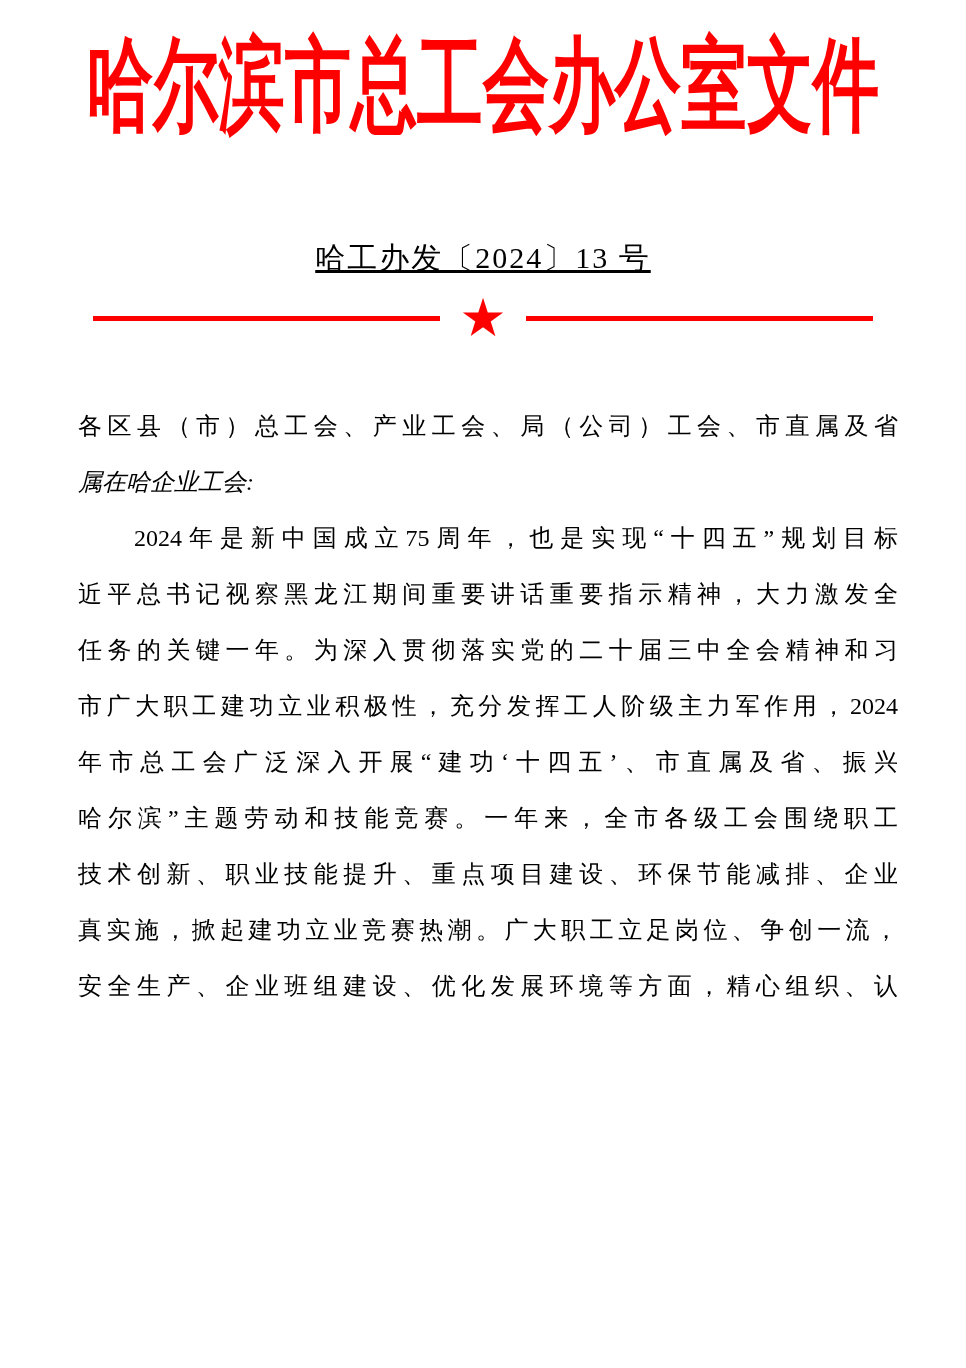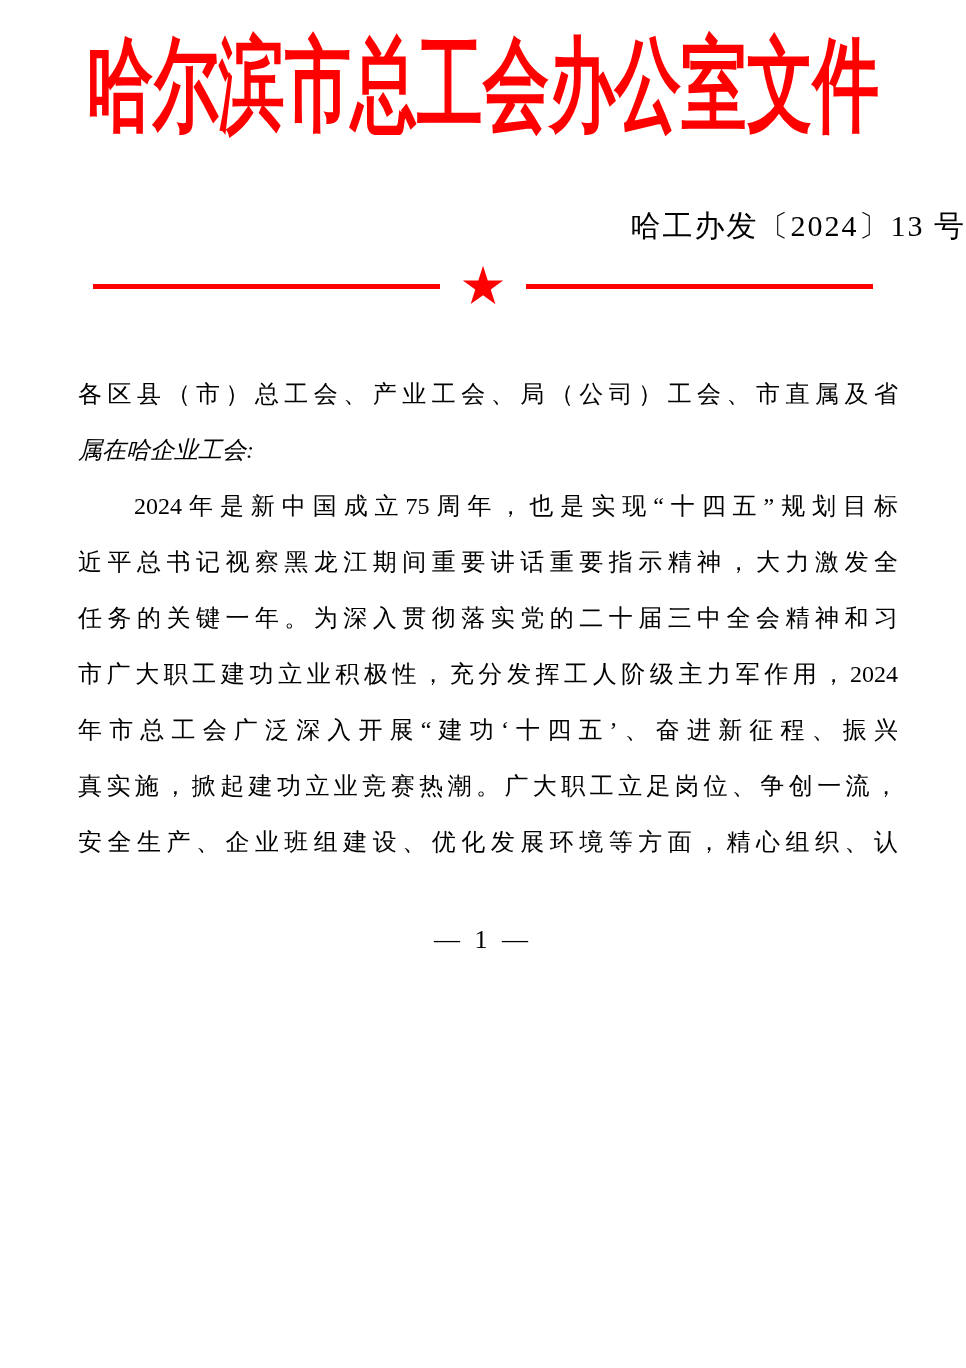--- a/index.html
+++ b/index.html
@@ -29,25 +29,26 @@
     font-size: 66px;
     font-weight: bold;
     line-height: 120px;
     color: var(--accent-red, #ff0000);
     transform: scale(1.0, 1.55);
     transform-origin: center center;
     letter-spacing: 0px;
   }
   
   .doc-number {
-    margin-top: 60px;
-    text-align: right;
+    margin-top: 92px;
+    text-align: center;
     font-size: 30px;
     line-height: 40px;
     letter-spacing: 2px;
+    text-decoration: underline;
   }
   
   .divider {
     margin-top: 18px;
     height: 44px;
     display: flex;
     align-items: center;
     justify-content: center;
     gap: 20px;
   }
@@ -114,20 +115,22 @@
   </div>
 
 
   <div class="body-text">
     <div class="line">各区县（市）总工会、产业工会、局（公司）工会、市直属及省</div>
     <div class="line align-left">属在哈企业工会:</div>
     <div class="line indent">2024年是新中国成立75周年，也是实现“十四五”规划目标</div>
     <div class="line">近平总书记视察黑龙江期间重要讲话重要指示精神，大力激发全</div>
     <div class="line">任务的关键一年。为深入贯彻落实党的二十届三中全会精神和习</div>
     <div class="line">市广大职工建功立业积极性，充分发挥工人阶级主力军作用，2024</div>
-    <div class="line">年市总工会广泛深入开展“建功‘十四五’、奋进新征程、振兴</div>
+    <div class="line">年市总工会广泛深入开展“建功‘十四五’、市直属及省、振兴</div>
+    <div class="line">哈尔滨”主题劳动和技能竞赛。一年来，全市各级工会围绕职工</div>
+    <div class="line">技术创新、职业技能提升、重点项目建设、环保节能减排、企业</div>
     <div class="line">真实施，掀起建功立业竞赛热潮。广大职工立足岗位、争创一流，</div>
     <div class="line">安全生产、企业班组建设、优化发展环境等方面，精心组织、认</div>
   </div>
 
   <div class="page-number">— 1 —</div>
 
 </div>
 
 </body></html>

